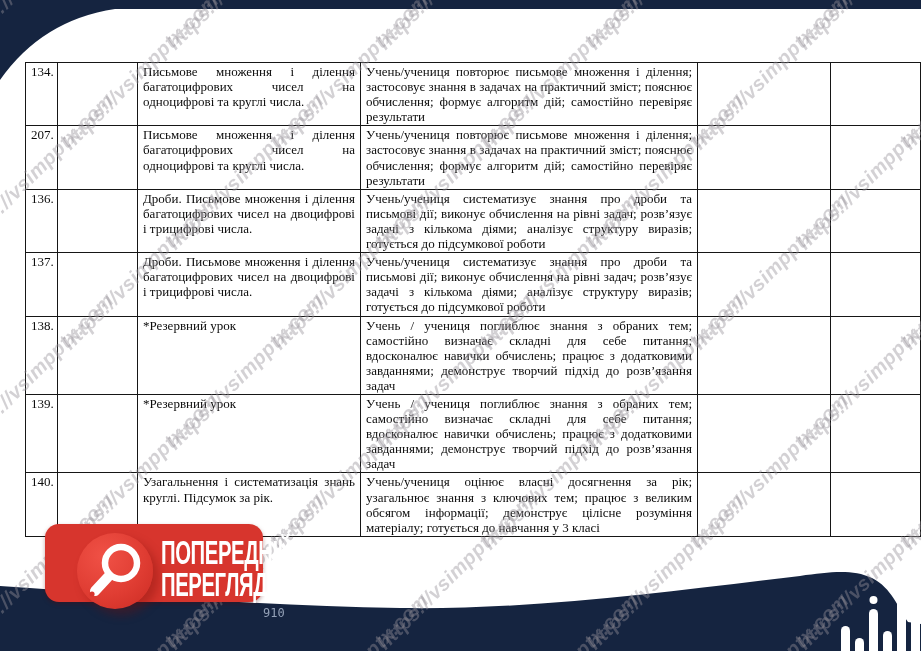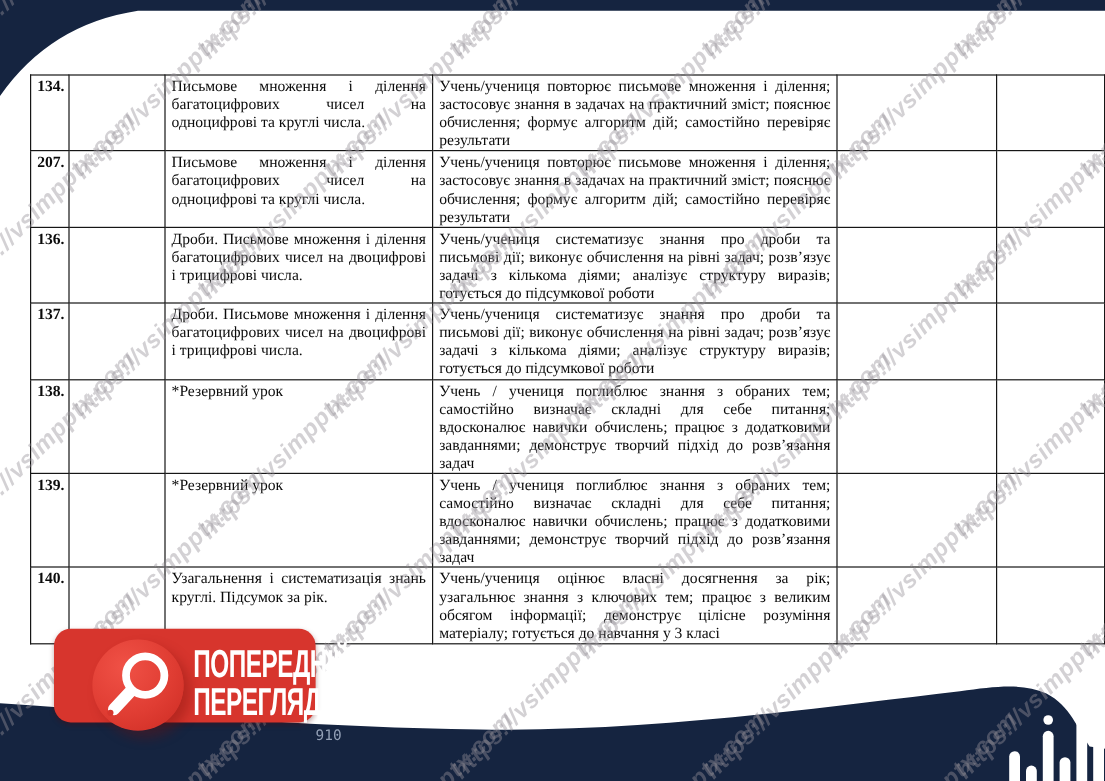--- a/index.html
+++ b/index.html
@@ -18,21 +18,21 @@
   
   .wm-layer{position:absolute;inset:0;z-index:6;pointer-events:none;}
   .wm{position:absolute;transform:rotate(-45deg);white-space:nowrap;
       font:italic 600 20px "Liberation Sans",sans-serif;color:rgba(150,146,152,.42);letter-spacing:.5px;}
 
   
   table.plan{position:absolute;left:25px;top:62px;z-index:4;border-collapse:collapse;table-layout:fixed;
              width:895px;background:transparent;}
   table.plan td{border:1px solid #161616;vertical-align:top;padding:1px 5px 1px 5px;
                 font-size:13px;line-height:15.1px;color:#0b0b0b;overflow:hidden;}
-  td.c-num{padding-left:3px;padding-right:2px;font-weight:bold;}
+  td.c-num{padding-left:3px;padding-right:2px;}
   td.c-topic,td.c-out{text-align:justify;}
   tr.r1{height:61px;} tr.r2{height:62px;} tr.r3{height:61px;margin-top:32px;} tr.r4{height:61px;}
   tr.r5{height:76px;} tr.r6{height:75px;} tr.r7{height:60px;}
 
   
   .footer-deco{position:absolute;left:0;bottom:0;width:921px;height:85px;z-index:5;pointer-events:none;}
   .partial-number{position:absolute;left:263px;top:606px;z-index:7;
                   font:12px "DejaVu Sans Mono",monospace;color:#94a1b7;}
   .eq-bars{position:absolute;right:0;bottom:0;width:92px;height:75px;z-index:7;}
 

